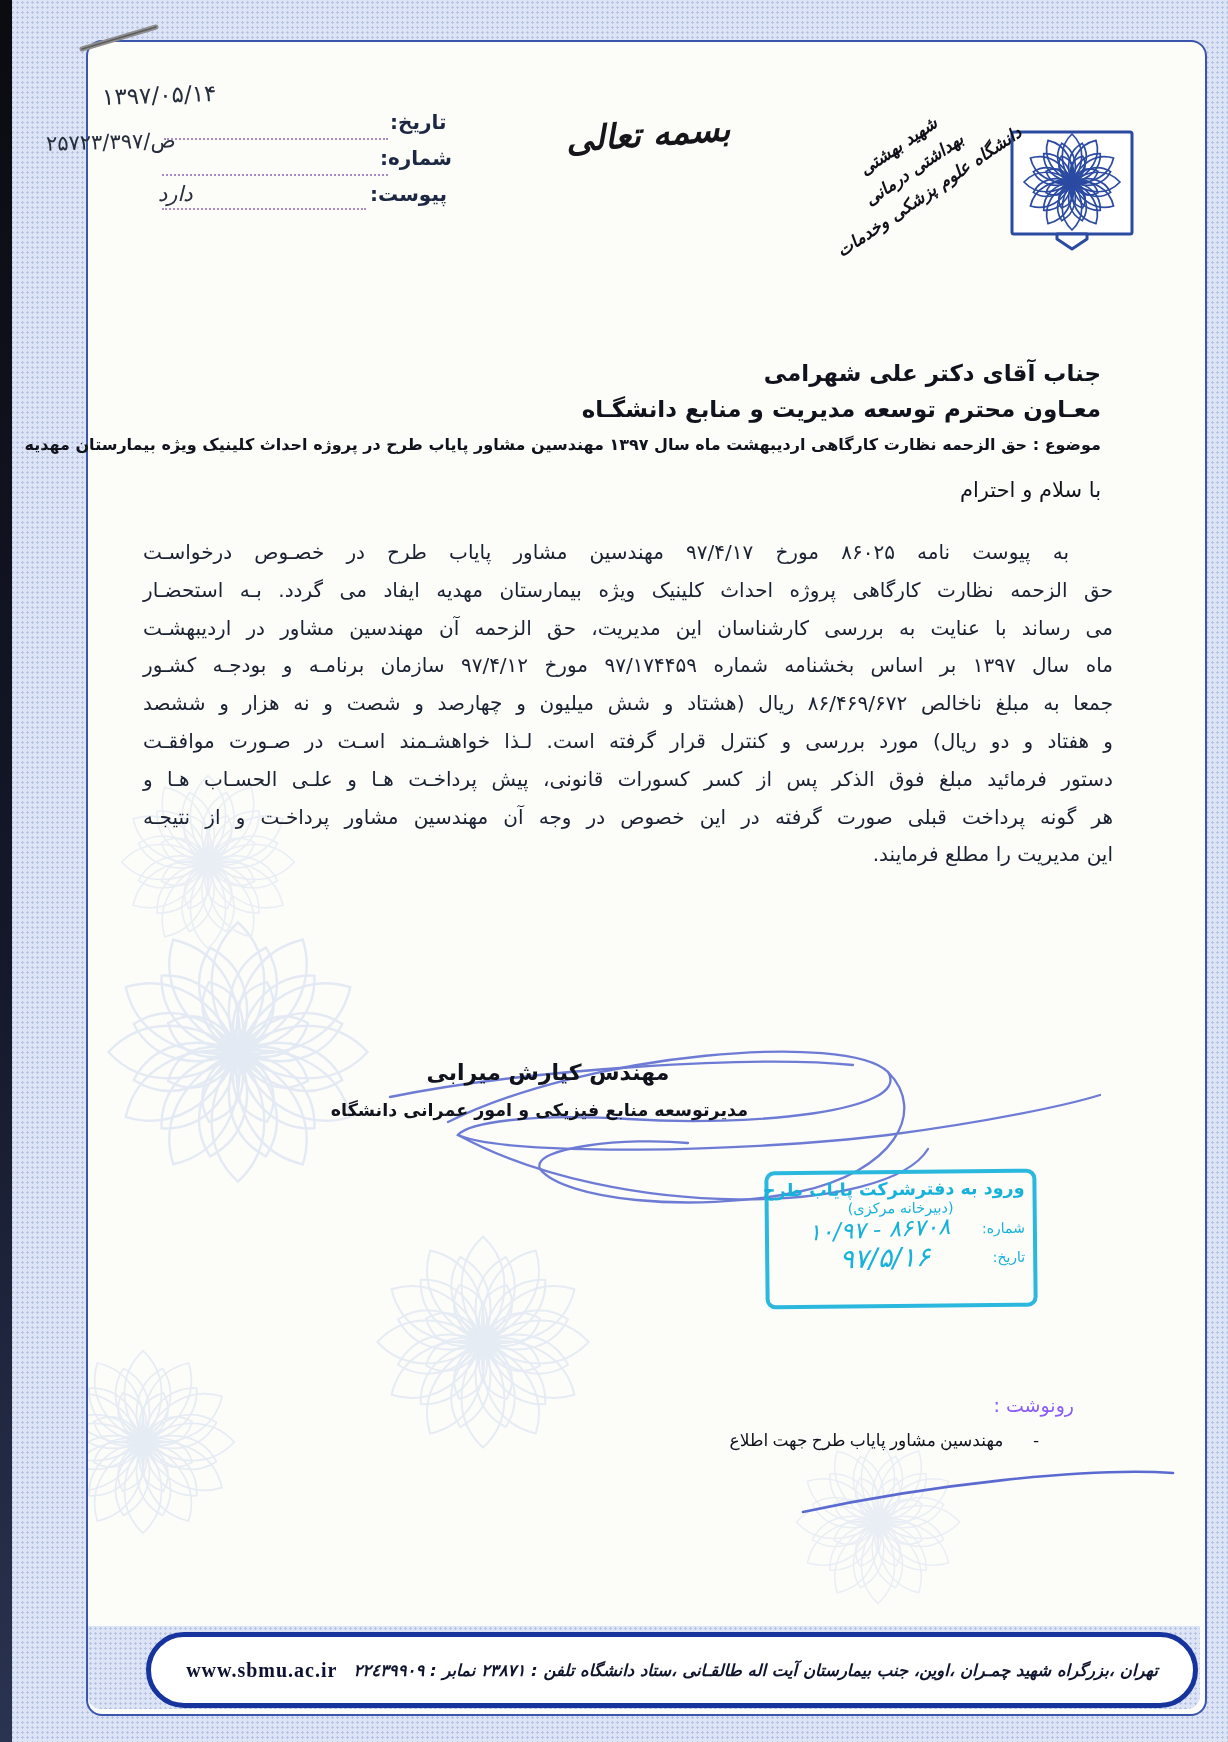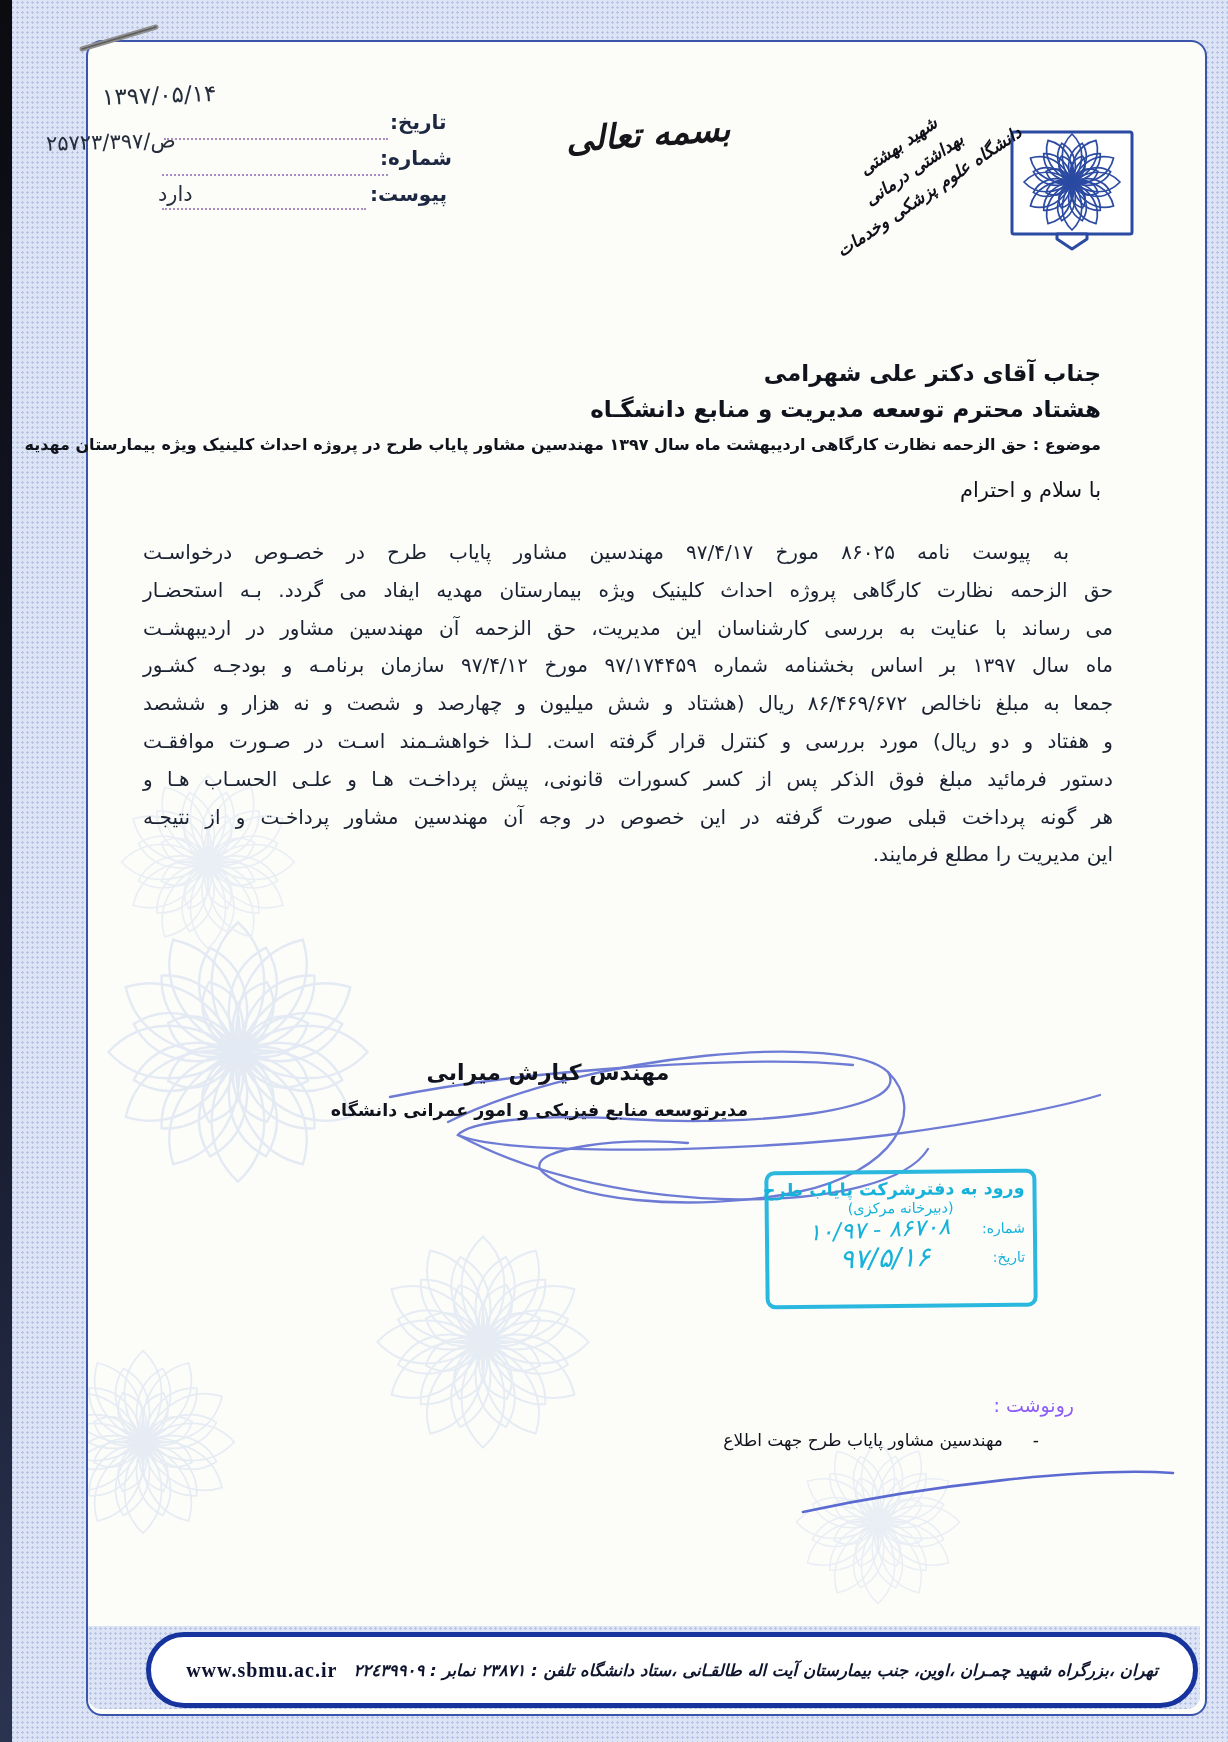--- a/index.html
+++ b/index.html
@@ -20,21 +20,21 @@
   .paper{
     position:absolute;left:86px;top:40px;width:1117px;height:1672px;
     background:#fcfcf9;border:2.5px solid #3b55ad;border-radius:16px;
   }
   .paper > *{position:absolute;}
   .wm-layer{left:0;top:0;width:1117px;height:1672px;opacity:.55;pointer-events:none;}
   
   .hw{color:#262e3c;white-space:nowrap;}
   .hw-date{left:14px;top:40px;font-size:23px;transform:rotate(-2deg);letter-spacing:2px;}
   .hw-num{left:-42px;top:88px;font-size:21px;transform:rotate(-1.5deg);letter-spacing:1px;}
-  .hw-att{left:70px;top:140px;font-size:21px;}
+  .hw-att{left:70px;top:140px;font-size:21px;font-style:italic;}
   .fld-label{font-size:20px;font-weight:bold;color:#1c2742;direction:rtl;white-space:nowrap;}
   .lbl-date{left:302px;top:68px;}
   .lbl-num{left:292px;top:104px;}
   .lbl-att{left:282px;top:140px;text-align:center;}
   .dotline{height:0;border-bottom:2px dotted #a98cc4;}
   .dot1{left:76px;top:96px;width:224px;}
   .dot2{left:74px;top:132px;width:226px;}
   .dot3{left:74px;top:166px;width:204px;}
   
   .bismillah{left:455px;top:72px;width:210px;text-align:center;font-size:34px;font-weight:bold;
@@ -63,21 +63,21 @@
     color:#16b2da;direction:rtl;padding:5px 8px 4px 8px;box-sizing:border-box;transform:rotate(-0.6deg);}
   .st1{font-size:17.5px;font-weight:bold;text-align:center;white-space:nowrap;}
   .st2{font-size:14.5px;text-align:center;margin-top:1px;}
   .strow{display:flex;direction:rtl;align-items:center;}
   .strow .slbl{font-size:14px;flex:0 0 auto;}
   .strow .sval{flex:1 1 auto;text-align:center;font-style:italic;}
   .sval-num{font-size:23px;transform:rotate(-2deg);letter-spacing:1px;}
   .sval-date{font-size:27px;transform:rotate(-1deg);letter-spacing:2px;}
   
   .cc-label{right:131px;top:1352px;font-size:19px;direction:rtl;color:#8b5cf6;}
-  .cc-item{right:166px;top:1388px;direction:rtl;font-size:17px;color:#10131c;white-space:nowrap;}
+  .cc-item{right:166px;top:1388px;direction:rtl;font-size:17px;color:#10131c;white-space:nowrap;font-family:Liberation Serif, serif;}
   .cc-item .dash{margin-left:30px;}
   .pen-svg{left:700px;top:1395px;width:400px;height:90px;}
   
   .footer-band{left:0;top:1584px;width:1112px;height:83px;border-radius:0 0 13px 13px;}
   .footer-bar{left:58px;top:1590px;width:1052px;height:76px;border-radius:38px;border:5px solid #16339e;
     background:#ffffff;box-sizing:border-box;display:flex;align-items:center;justify-content:center;
     gap:16px;direction:rtl;padding:0 24px;}
   .footer-addr{font-size:16.5px;font-weight:bold;font-style:italic;color:#10152e;white-space:nowrap;}
   .footer-url{font-size:20px;font-weight:bold;font-family:"Liberation Serif","DejaVu Serif",serif;
     color:#0d1230;direction:ltr;letter-spacing:1px;}
@@ -322,21 +322,21 @@
   </svg>
 
   <div class="uni-name">
     <div>شهید بهشتی</div>
     <div>بهداشتی درمانی</div>
     <div>دانشگاه علوم پزشکی وخدمات</div>
   </div>
 
   <div class="recipient">
     <div class="rcp1">جناب آقای دکتر علی شهرامی</div>
-    <div class="rcp2">هشتاد محترم توسعه مدیریت و منابع دانشگـاه</div>
+    <div class="rcp2">معـاون محترم توسعه مدیریت و منابع دانشگـاه</div>
     <div class="subject">موضوع : حق الزحمه نظارت کارگاهی اردیبهشت ماه سال ۱۳۹۷ مهندسین مشاور پایاب طرح در پروژه احداث کلینیک ویژه بیمارستان مهدیه</div>
     <div class="salutation">با سلام و احترام</div>
   </div>
 
   <div class="letter-body">
     <div class="body-line">به پیوست نامه ۸۶۰۲۵ مورخ ۹۷/۴/۱۷ مهندسین مشاور پایاب طرح در خصـوص درخواسـت</div>
     <div class="body-line">حق الزحمه نظارت کارگاهی پروژه احداث کلینیک ویژه بیمارستان مهدیه ایفاد می گردد. بـه استحضـار</div>
     <div class="body-line">می رساند با عنایت به بررسی کارشناسان این مدیریت، حق الزحمه آن مهندسین مشاور در اردیبهشـت</div>
     <div class="body-line">ماه سال ۱۳۹۷ بر اساس بخشنامه شماره ۹۷/۱۷۴۴۵۹ مورخ ۹۷/۴/۱۲ سازمان برنامـه و بودجـه کشـور</div>
     <div class="body-line">جمعا به مبلغ ناخالص ۸۶/۴۶۹/۶۷۲ ریال (هشتاد و شش میلیون و چهارصد و شصت و نه هزار و ششصد</div>

